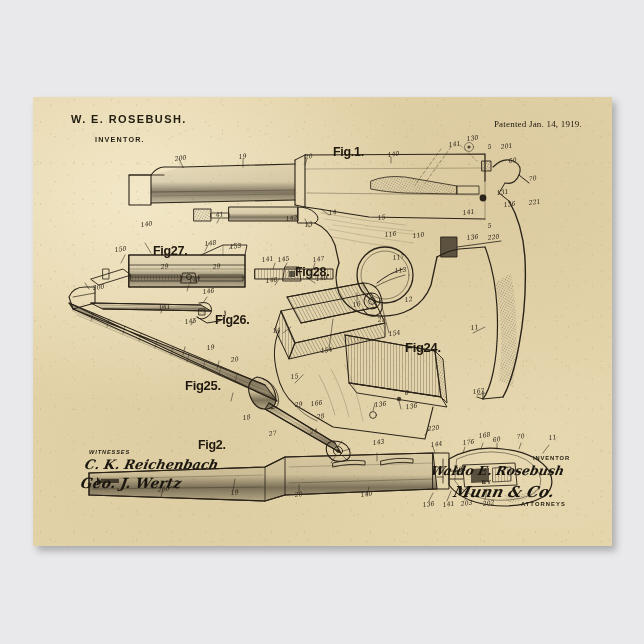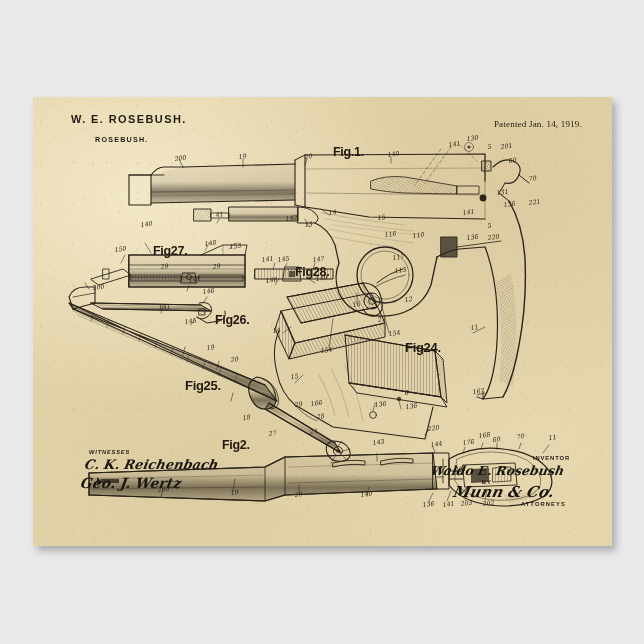--- a/index.html
+++ b/index.html
@@ -455,37 +455,37 @@
           <text x="516" y="343" transform="rotate(-8 516 343)">11</text>
           <text x="422" y="375" transform="rotate(-8 422 375)">201</text>
           <text x="390" y="410" transform="rotate(-8 390 410)">136</text>
           <text x="410" y="410" transform="rotate(-8 410 410)">141</text>
           <text x="428" y="409" transform="rotate(-8 428 409)">203</text>
           <text x="450" y="409" transform="rotate(-8 450 409)">202</text>
         </g>
     </svg>
 
     <div class="ttl" id="t-name">W. E. ROSEBUSH.</div>
-    <div class="ttl" id="t-sub">ROSEBUSH.</div>
+    <div class="ttl" id="t-sub">INVENTOR.</div>
     <div class="ttl" id="t-date">Patented Jan. 14, 1919.</div>
 
     <div class="ttl" id="t-witness">WITNESSES</div>
     <div class="sig" id="sig-w1">C. K. Reichenbach</div>
     <div class="sig" id="sig-w2">Geo. J. Wertz</div>
 
     <div class="ttl" id="t-inventor">INVENTOR</div>
     <div class="sig" id="sig-inv">Waldo E. Rosebush</div>
     <div class="ttl" id="t-by">BY</div>
     <div class="sig" id="sig-att">Munn &amp; Co.</div>
     <div class="ttl" id="t-attorneys">ATTORNEYS</div>
 
     <div id="figlabels">
         <div class="figlbl" style="left: 300px; top: 48px; font-size: 12.5px;">Fig.1.</div>
         <div class="figlbl" style="left: 120px; top: 147px; font-size: 12.5px;">Fig27.</div>
         <div class="figlbl" style="left: 262px; top: 152px; font-size: 12.5px; margin-top: 16px;">Fig28.</div>
         <div class="figlbl" style="left: 182px; top: 216px; font-size: 12.5px; text-align: right;">Fig26.</div>
         <div class="figlbl" style="left: 110px; top: 281px; font-size: 13px; margin-left: 42px;">Fig25.</div>
         <div class="figlbl" style="left: 372px; top: 243px; font-size: 13px;">Fig24.</div>
-        <div class="figlbl" style="left: 165px; top: 341px; font-size: 12.5px; margin-left: 24px;">Fig2.</div>
+        <div class="figlbl" style="left: 165px; top: 341px; font-size: 12.5px;">Fig2.</div>
       </div>
   </div>
 
 </div>
 
 </body></html>

